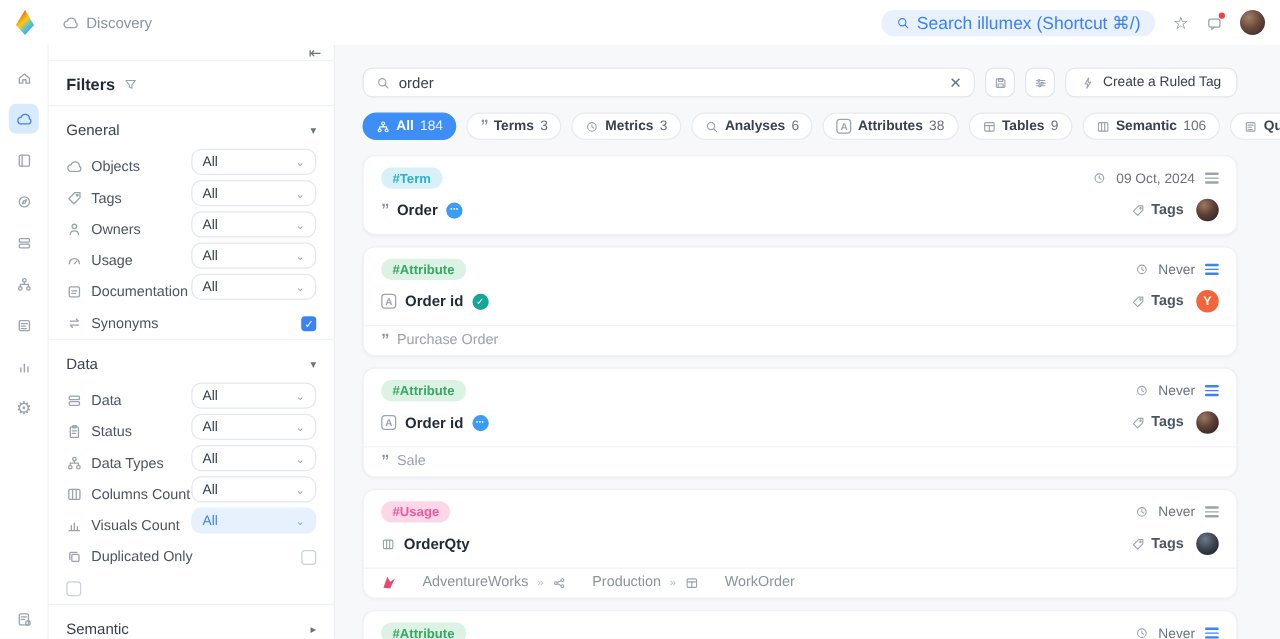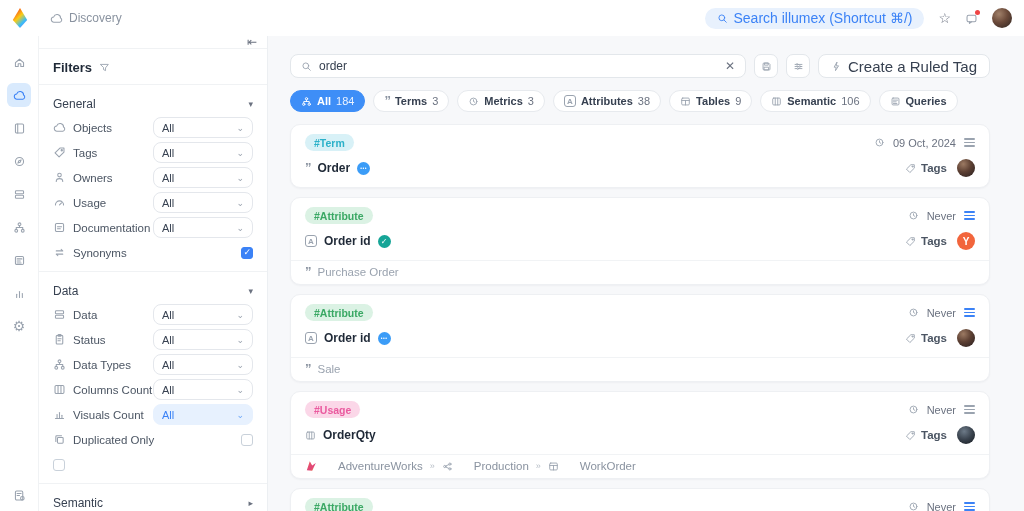--- a/index.html
+++ b/index.html
@@ -36,42 +36,42 @@
 
   
   .panel { width:230px; background:#fff; border-left:1px solid #f0f2f4; border-right:1px solid #eceff2; display:flex; flex-direction:column; }
   .panel-top { height:22px; display:flex; align-items:center; justify-content:flex-end; padding:0 10px; border-bottom:1px solid #f0f2f4; }
   .collapse-btn { color:#6b7280; font-size:12px; cursor:pointer; line-height:1; }
   .panel-head { display:flex; align-items:center; gap:7px; padding:11px 14px 9px; border-bottom:1px solid #f0f2f4; }
   .panel-head .t { font-size:13px; font-weight:bold; color:#1f2937; }
   .section { padding:8px 14px 6px; border-bottom:1px solid #f0f2f4; }
   .sec-head { display:flex; align-items:center; justify-content:space-between; height:22px; color:#374151; font-size:12px; cursor:pointer; }
   .caret { color:#6b7280; font-size:9px; }
-  .frow { display:flex; align-items:center; height:25px; }
+  .frow { display:flex; align-items:flex-end; height:25px; }
   .frow .lbl { display:flex; align-items:center; gap:7px; color:#4b5563; font-size:11.5px; flex:1; }
   .select { width:100px; height:21px; border:1px solid #e4e7ec; border-radius:8px; background:#fff;
             display:flex; align-items:center; justify-content:space-between; padding:0 8px; font-size:11px; color:#374151; cursor:pointer; }
   .select .chev { color:#9aa3af; font-size:9px; }
   .select.hl { background:#e7f1fe; border-color:#e7f1fe; color:#3b82f6; }
   .select.hl .chev { color:#6ea8f8; }
   .checkbox { width:12px; height:12px; border:1px solid #c9d1da; border-radius:3px; background:#fff; cursor:pointer; }
   .checkbox.on { background:#3b82f6; border-color:#3b82f6; position:relative; }
   .checkbox.on:after { content:"✓"; position:absolute; color:#fff; font-size:9px; left:1.5px; top:-0.5px; }
   .abox { width:12px; height:12px; border:1.2px solid #9aa3af; border-radius:3px; color:#9aa3af;
           font-size:8px; font-weight:bold; display:flex; align-items:center; justify-content:center; }
 
   
   .main { flex:1; padding:18px 34px 16px 22px; overflow:hidden; }
   .search-row { display:flex; align-items:center; gap:8px; }
   .search-box { flex:1; height:24px; background:#fff; border:1px solid #e3e7eb; border-radius:8px; display:flex; align-items:center; padding:0 10px; gap:7px; }
   .search-box input { border:none; outline:none; flex:1; font-size:12px; color:#374151; font-family:inherit; background:transparent; }
   .clear-x { color:#6b7280; font-size:12px; cursor:pointer; }
   .sq-btn { width:24px; height:24px; background:#fff; border:1px solid #e3e7eb; border-radius:7px; display:flex; align-items:center; justify-content:center; cursor:pointer; }
   .ruled-btn { height:24px; background:#fff; border:1px solid #e3e7eb; border-radius:8px; padding:0 12px;
-               display:flex; align-items:center; gap:6px; font-size:15px; color:#374151; cursor:pointer; font-family:inherit; }
+               display:flex; align-items:center; gap:6px; font-size:11px; color:#374151; cursor:pointer; font-family:inherit; }
 
   .chips { display:flex; align-items:center; gap:8px; margin-top:12px; }
   .chip { height:22px; border:1px solid #e7eaee; background:#fff; border-radius:11px; padding:0 10px;
           display:flex; align-items:center; gap:5px; font-size:11px; color:#374151; cursor:pointer; white-space:nowrap; }
   .chip b { font-weight:bold; }
   .chip.active { background:#3e8ef7; border-color:#3e8ef7; color:#fff; }
   .chip.active .ic { stroke:#fff; }
   .chip .cnt { color:#6b7280; }
   .chip.active .cnt { color:#eaf2ff; }
   .qmark { font-size:13px; font-weight:bold; color:#8a93a0; line-height:0.6; letter-spacing:-1px; }
@@ -452,20 +452,28 @@
       </div>
       <div class="chip">
         <svg class="ic sm" viewBox="0 0 16 16">
             <circle cx="8" cy="8" r="5"></circle>
             <path d="M8 5.5V8l2 1.2"></path>
           </svg>
         <b>Metrics</b>
           <span class="cnt">3</span>
       </div>
       <div class="chip">
+        <svg class="ic sm" viewBox="0 0 16 16">
+            <circle cx="7" cy="7" r="4.2"></circle>
+            <line x1="10.2" y1="10.2" x2="13.5" y2="13.5"></line>
+          </svg>
+        <b>Analyses</b>
+          <span class="cnt">6</span>
+      </div>
+      <div class="chip">
         <span class="abox">A</span>
         <b>Attributes</b>
           <span class="cnt">38</span>
       </div>
       <div class="chip">
         <svg class="ic sm" viewBox="0 0 16 16">
             <rect x="2.5" y="3" width="11" height="10" rx="1.5"></rect>
             <line x1="2.5" y1="6.5" x2="13.5" y2="6.5"></line>
             <line x1="8" y1="6.5" x2="8" y2="13"></line>
           </svg>

